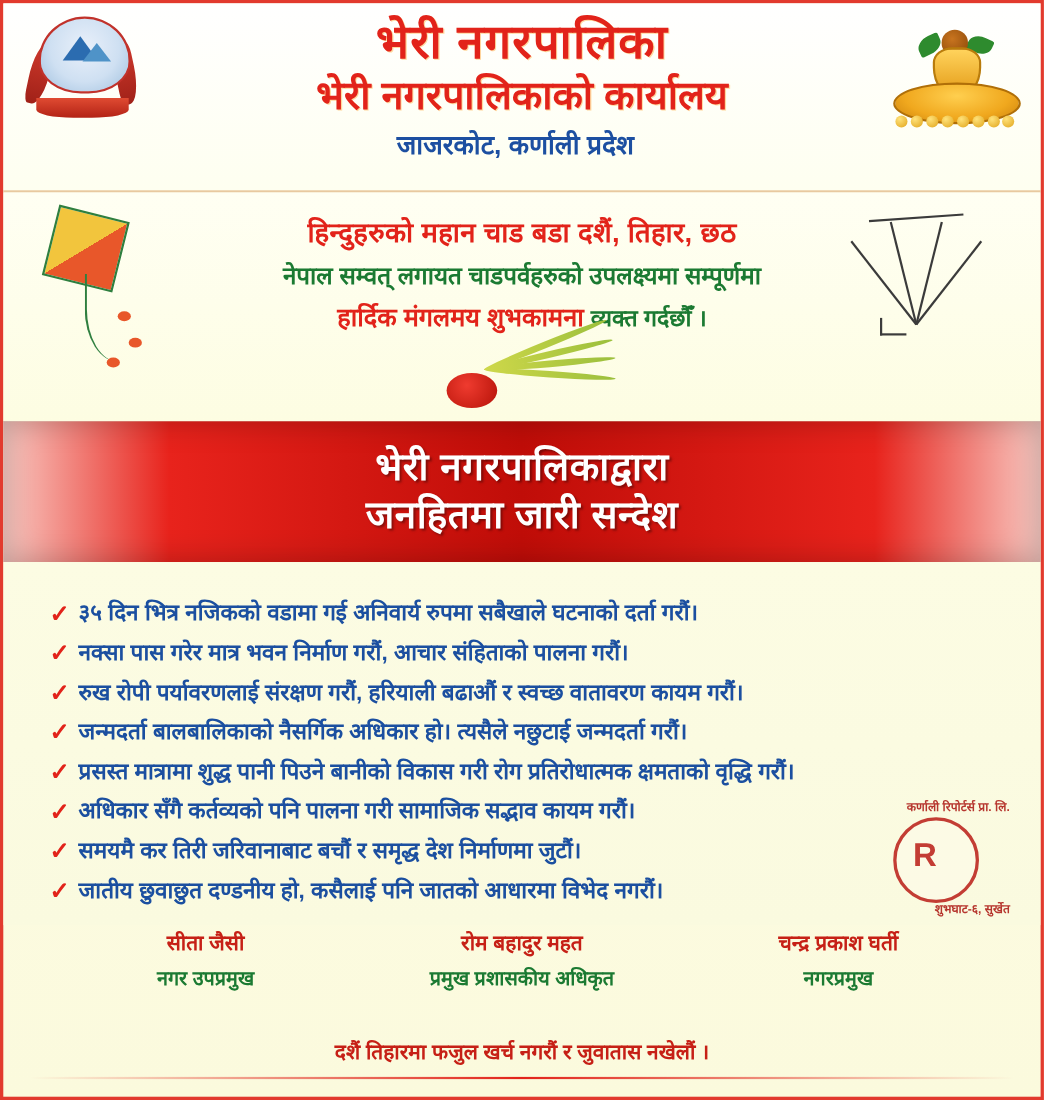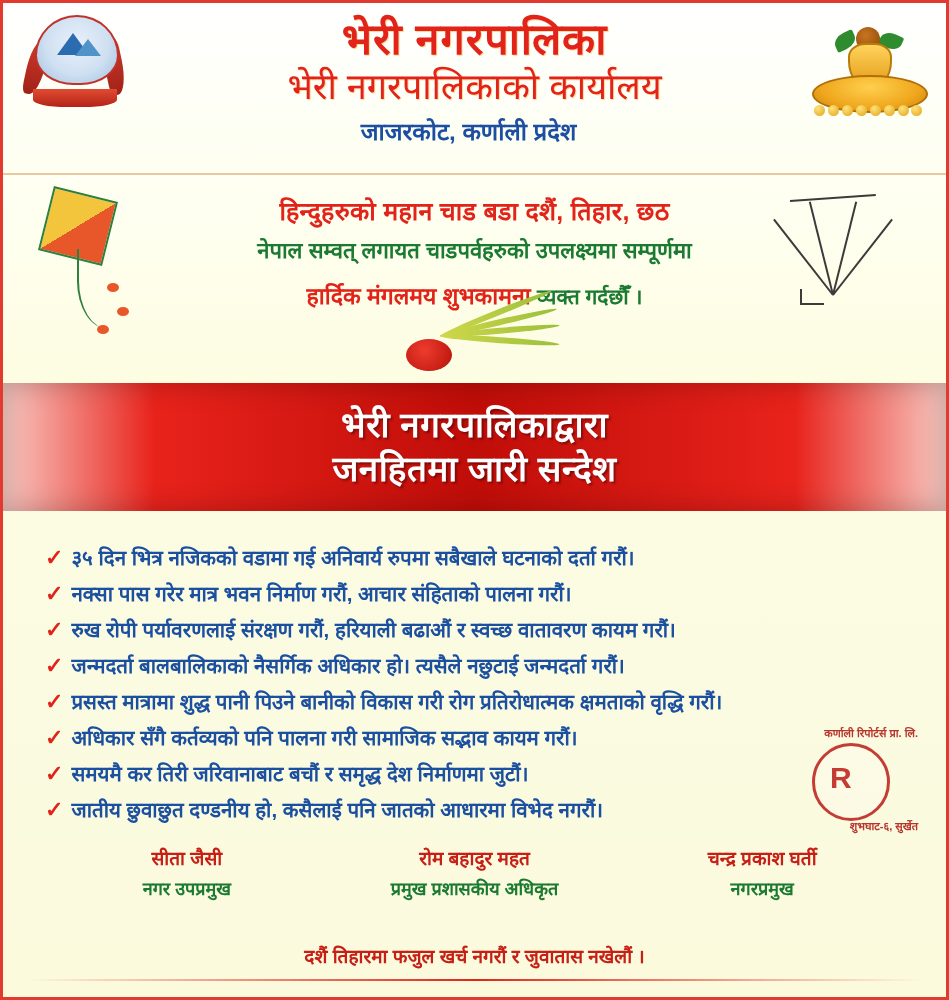--- a/index.html
+++ b/index.html
@@ -40,21 +40,21 @@
     color: #e2231a;
     font-weight: bold;
     letter-spacing: 1px;
     text-shadow: 1px 1px 0 #ffd9a0;
   }
   .header h2 {
     margin: 6px 0 0 0;
     font-size: 36px;
     line-height: 1.05;
     color: #e2231a;
-    font-weight: normal;
+    font-weight: bold;
     text-shadow: 1px 1px 0 #ffd9a0;
   }
   .header h3 {
     margin: 8px 12px 0 0;
     font-size: 24px;
     color: #1c4fa1;
     font-weight: bold;
   }
 
   
@@ -190,21 +190,21 @@
     color: #e2231a;
     letter-spacing: .3px;
   }
   .greeting .line2 {
     margin-top: 7px;
     font-size: 22px;
     font-weight: bold;
     color: #1b7a32;
   }
   .greeting .line3 {
-    margin-top: 15px;
+    margin-top: 7px;
     font-size: 23px;
     font-weight: bold;
     color: #e2231a;
   }
   .greeting .line3 .tail {
     color: #1b7a32;
     font-size: 21px;
   }
 
   

